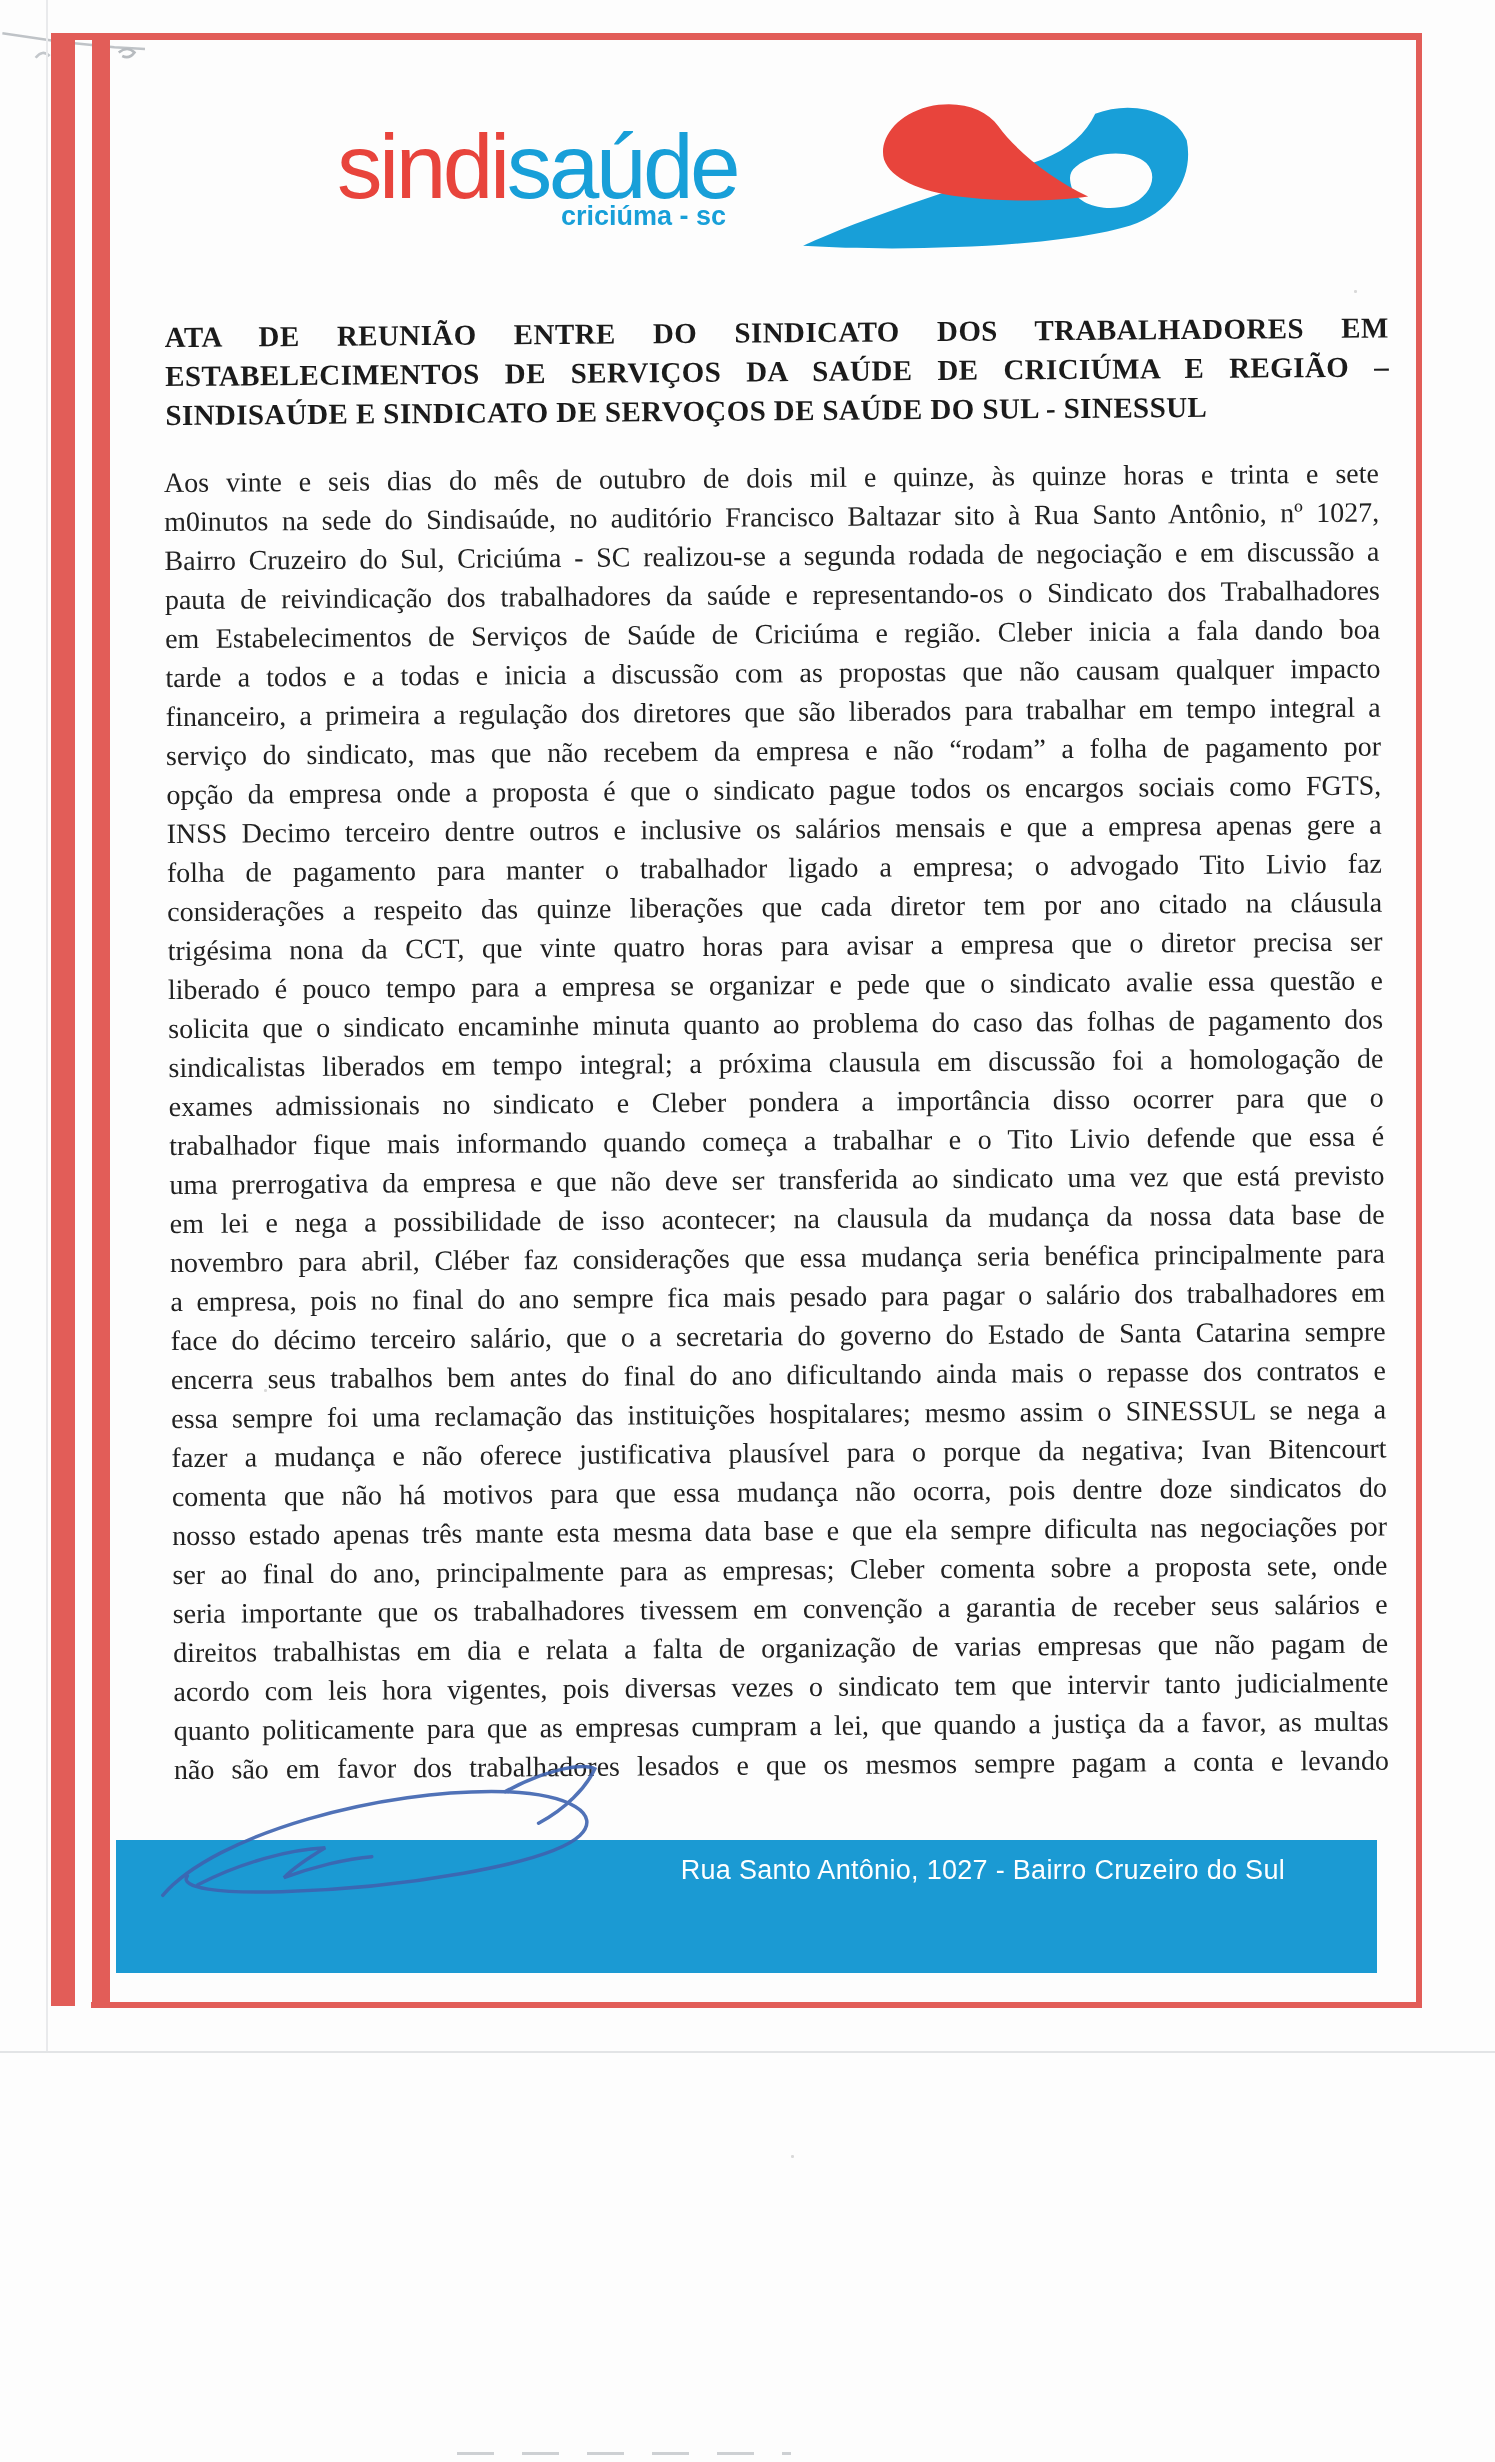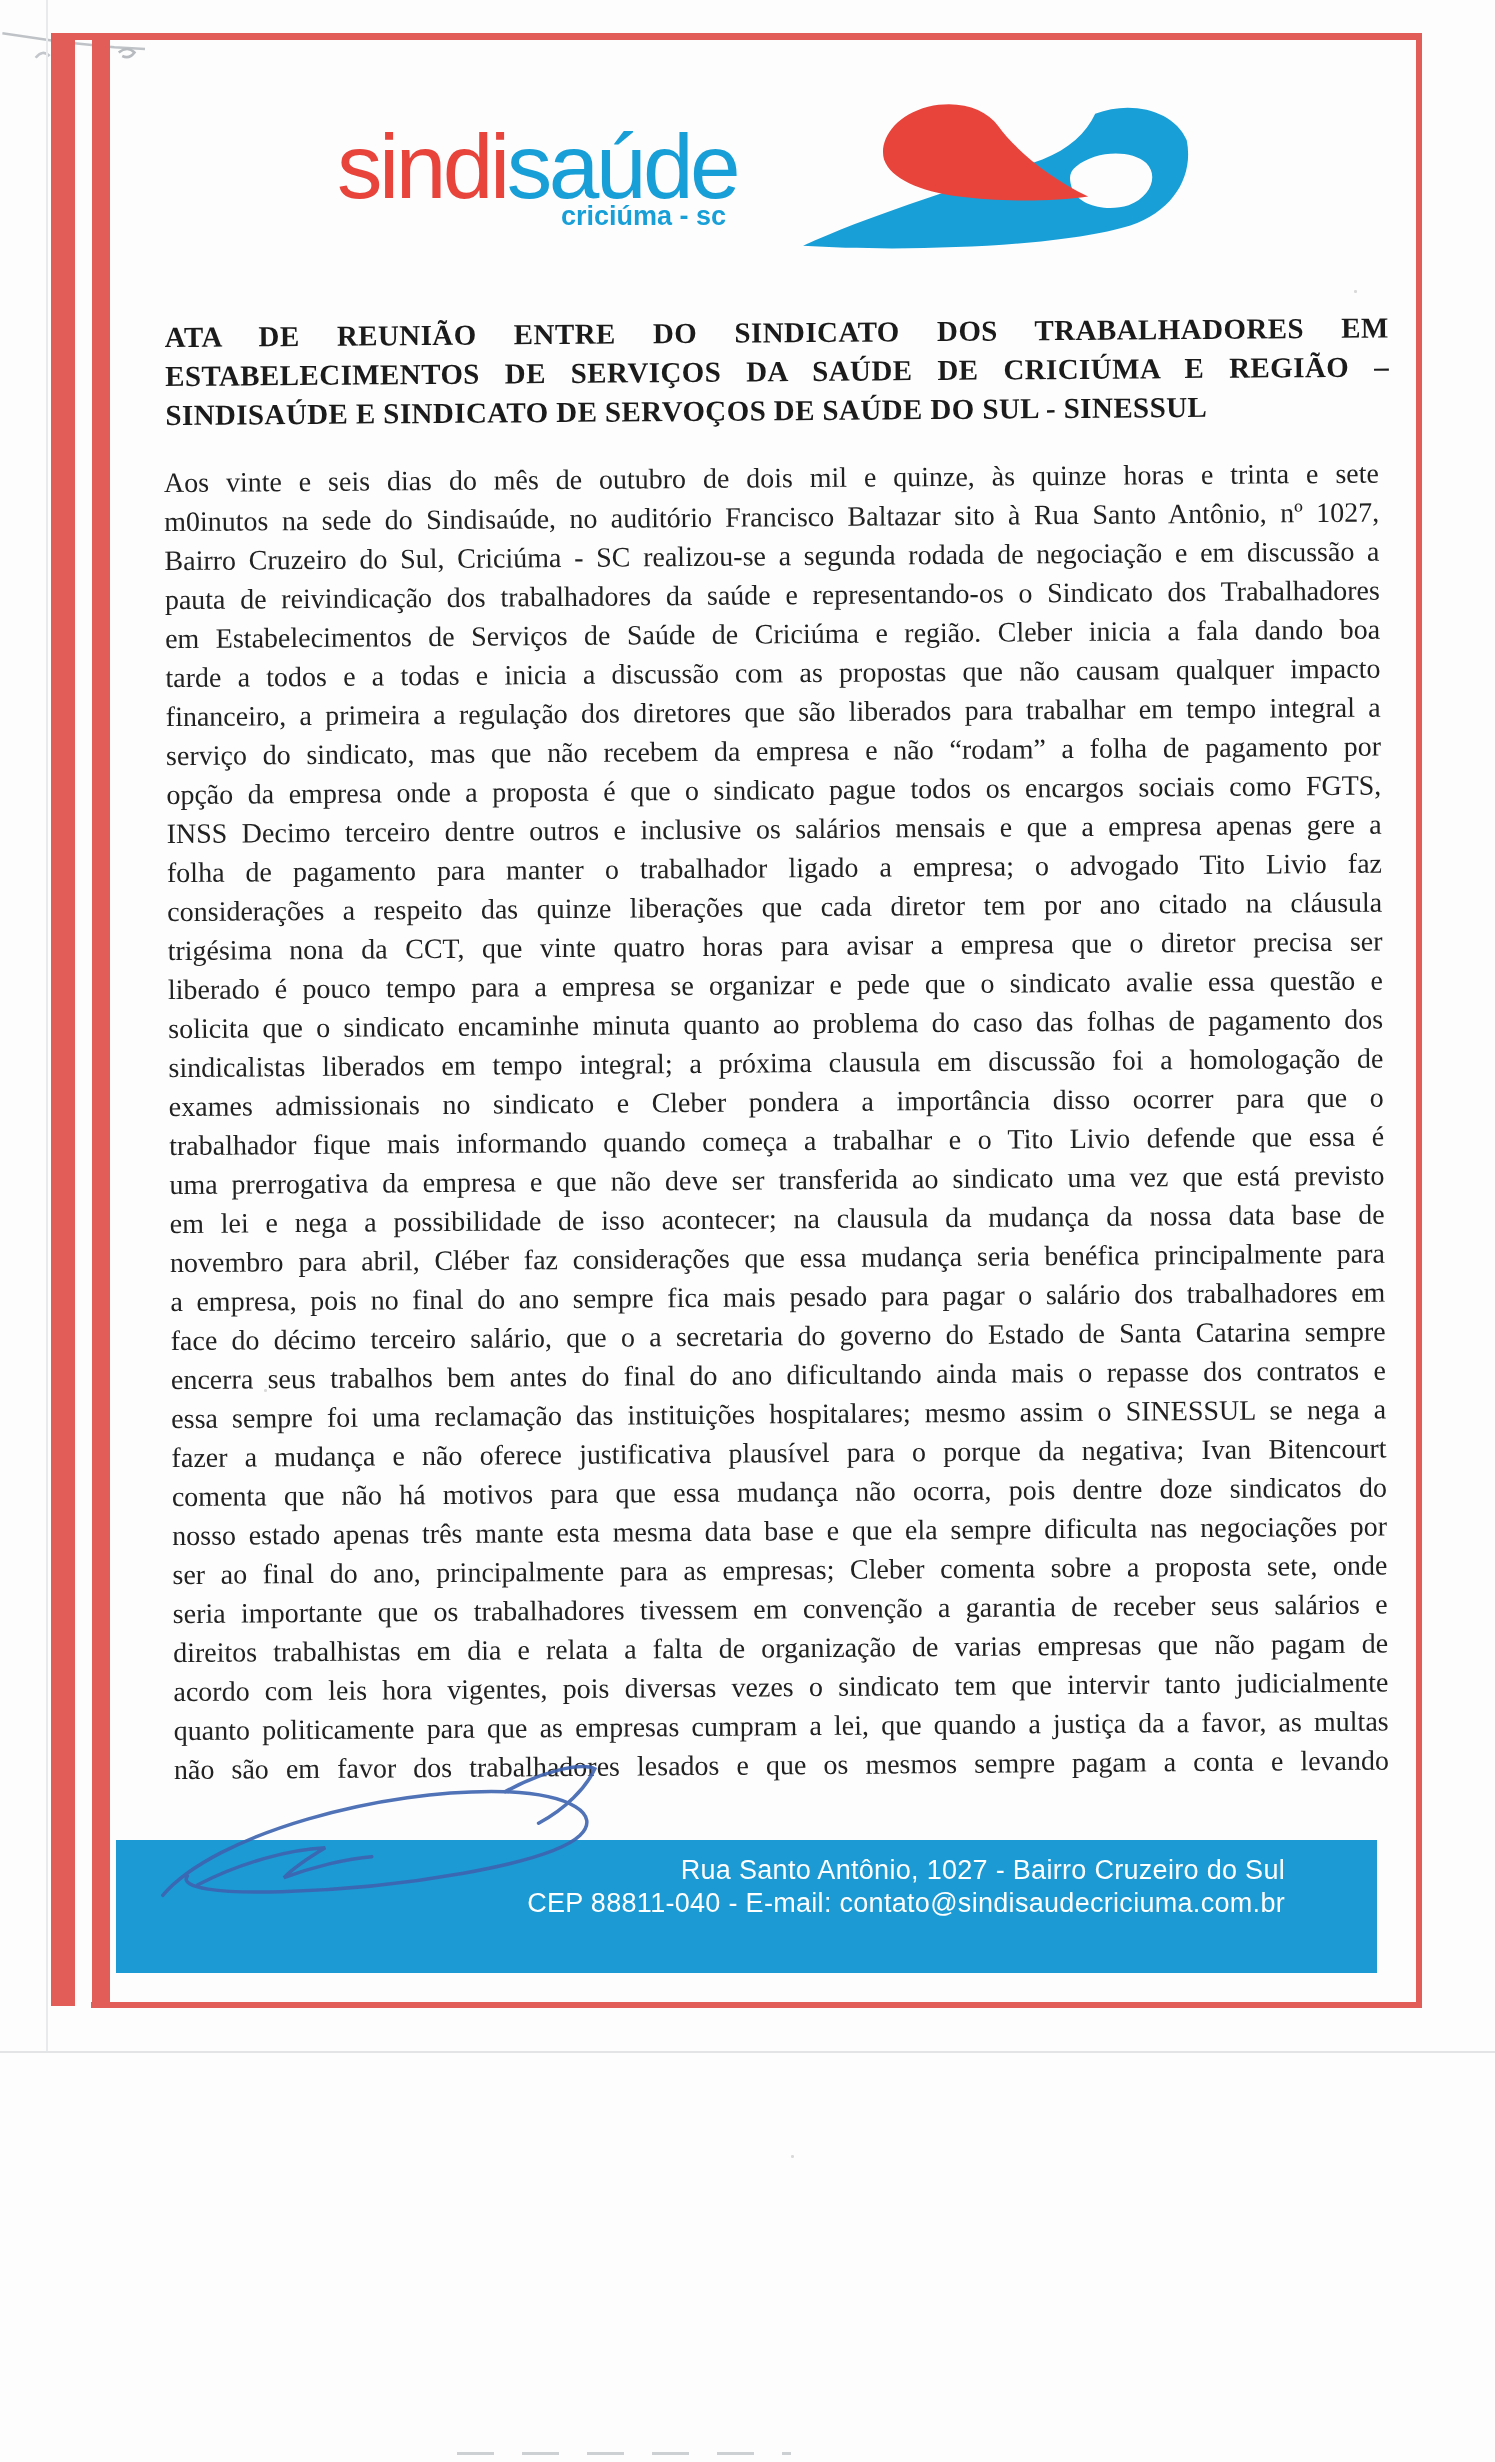--- a/index.html
+++ b/index.html
@@ -144,17 +144,16 @@
   <svg class="signature" width="475" height="180" viewBox="0 0 540 205">
     <g fill="none" stroke="#3e63b0" stroke-width="4" stroke-linecap="round" opacity="0.9">
       <path d="M30,170 C90,100 280,48 420,52 C495,55 530,78 505,102 C470,135 300,162 165,166 C95,168 48,162 58,148"></path>
       <path d="M420,52 C460,30 505,18 522,26 C512,48 488,72 458,88"></path>
       <path d="M70,158 C120,132 175,118 215,116 C195,128 178,140 168,150 C200,138 240,128 268,126"></path>
     </g>
   </svg>
 
   <div class="footer-bar">
       <div class="footer-line">Rua Santo Antônio, 1027 - Bairro Cruzeiro do Sul</div>
-      <div class="footer-line">CEP 88811-040 - E-mail: contato@sindisaudecriciuma.com.br</div>
     </div>
 
 </div>
 
 
 </body></html>

